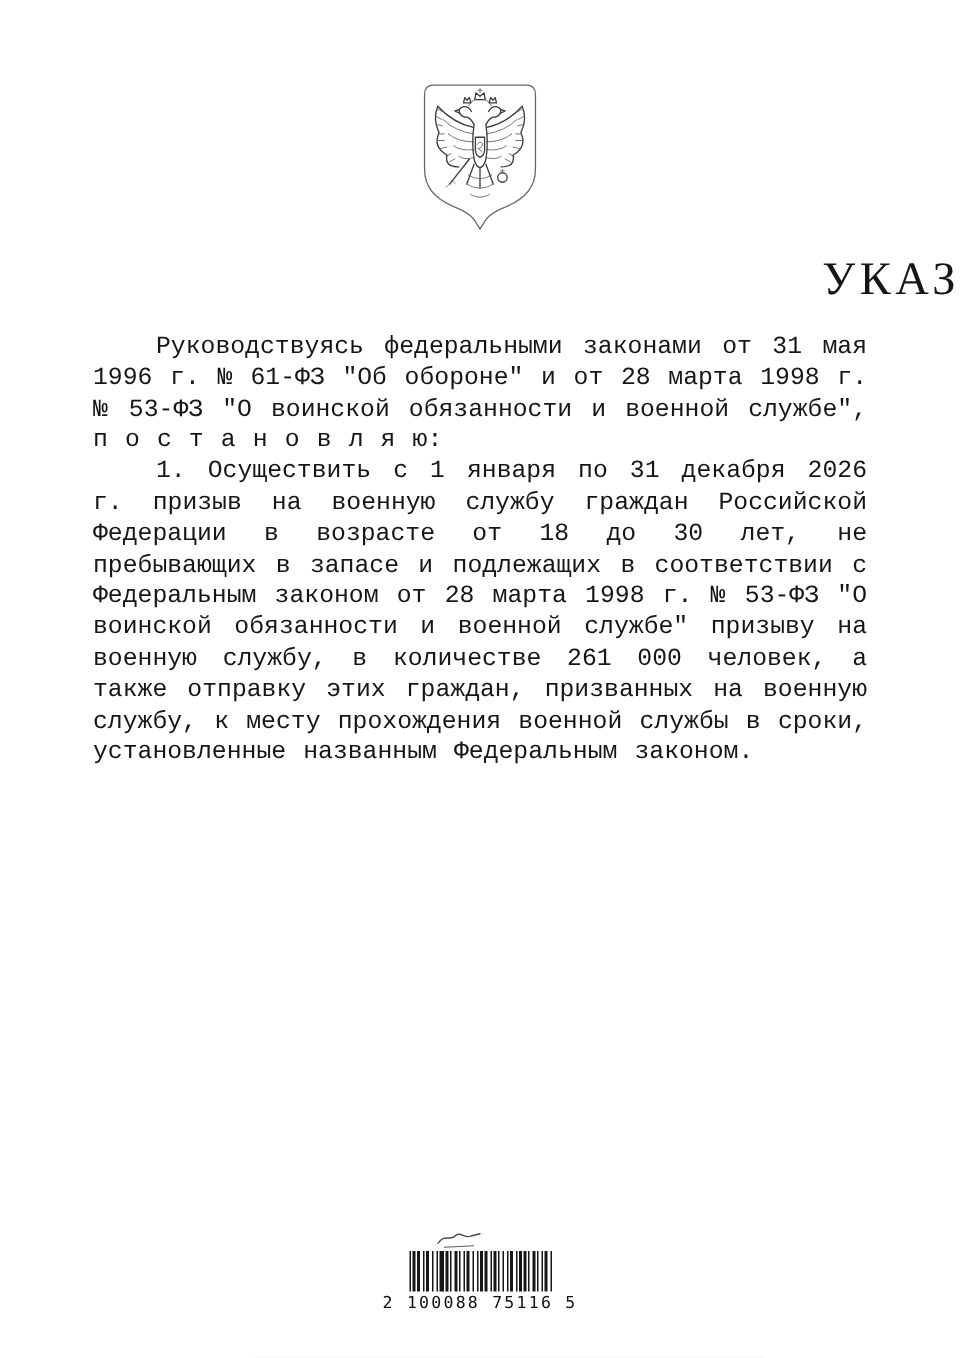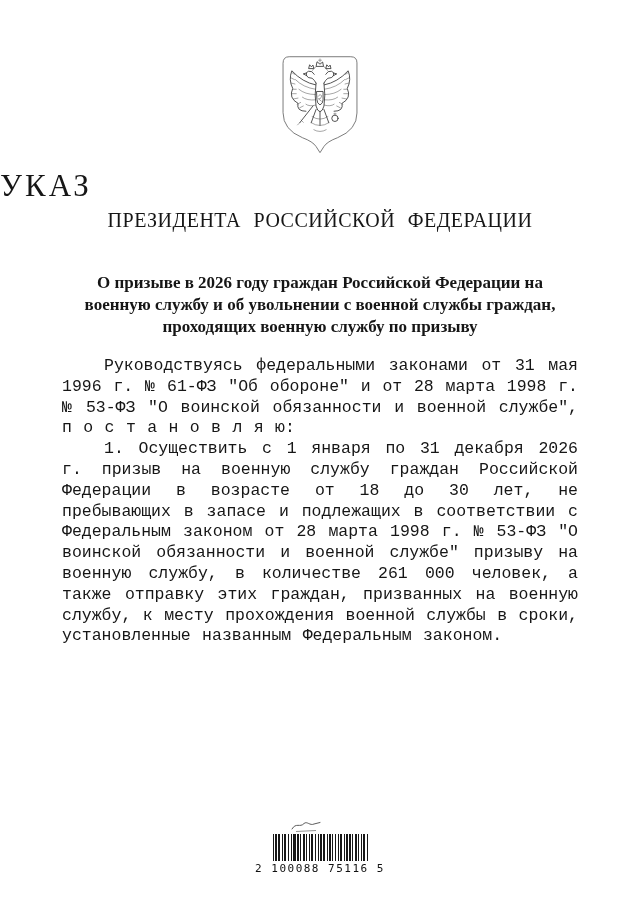--- a/index.html
+++ b/index.html
@@ -14,21 +14,21 @@
     overflow: hidden;
   }
   .emblem-wrap {
     padding-top: 53px;
     display: flex;
     justify-content: center;
   }
   .emblem-wrap svg { display: block; }
   .decree-title {
     margin: 10px 0 0 0;
-    text-align: left;
+    text-align: right;
     font-size: 31px;
     font-weight: normal;
     letter-spacing: 3px;
     line-height: 1.1;
   }
   .decree-issuer {
     margin: 5px 0 0 0;
     text-align: center;
     font-size: 20px;
     font-weight: normal;
@@ -125,23 +125,21 @@
 
       <path class="eagle-stroke" d="M42,60 L27,79"></path>
       <path class="eagle-thin" d="M27,79 l-2.5,2.5 M28.5,76 l2.5,2.5"></path>
 
       <circle class="eagle-stroke" cx="67" cy="74" r="3.6"></circle>
       <path class="eagle-thin" d="M67,70.4 V68 M65.6,69 H68.4"></path>
     </svg>
   </div>
 
   <h1 class="decree-title">УКАЗ</h1>
-  <h2 class="decree-issuer">ПРЕЗИДЕНТА РОССИЙСКОЙ ФЕДЕРАЦИИ</h2>
-
-  <div class="decree-subject">О призыве в 2026 году граждан Российской Федерации на военную службу и об увольнении с военной службы граждан, проходящих военную службу по призыву</div>
+
 
   <div class="body-text">
     <p>Руководствуясь федеральными законами от 31 мая 1996 г. № 61-ФЗ "Об обороне" и от 28 марта 1998 г. № 53-ФЗ "О воинской обязанности и военной службе", п о с т а н о в л я ю:</p>
     <p>1. Осуществить с 1 января по 31 декабря 2026 г. призыв на военную службу граждан Российской Федерации в возрасте от 18 до 30 лет, не пребывающих в запасе и подлежащих в соответствии с Федеральным законом от 28 марта 1998 г. № 53-ФЗ "О воинской обязанности и военной службе" призыву на военную службу, в количестве 261 000 человек, а также отправку этих граждан, призванных на военную службу, к месту прохождения военной службы в сроки, установленные названным Федеральным законом.</p>
   </div>
 
   <div class="barcode-block">
     <svg class="scribble" width="34" height="13" viewBox="0 0 34 13" aria-hidden="true">
       <path d="M3,9 C7,2 11,8 15,3.5 C18,0.8 21,6 25,4 L31,2.5" stroke="#4a4a4a" stroke-width="0.9" fill="none" stroke-linecap="round"></path>
       <path d="M7,11.5 L27,10.5" stroke="#4a4a4a" stroke-width="0.6" fill="none"></path>

